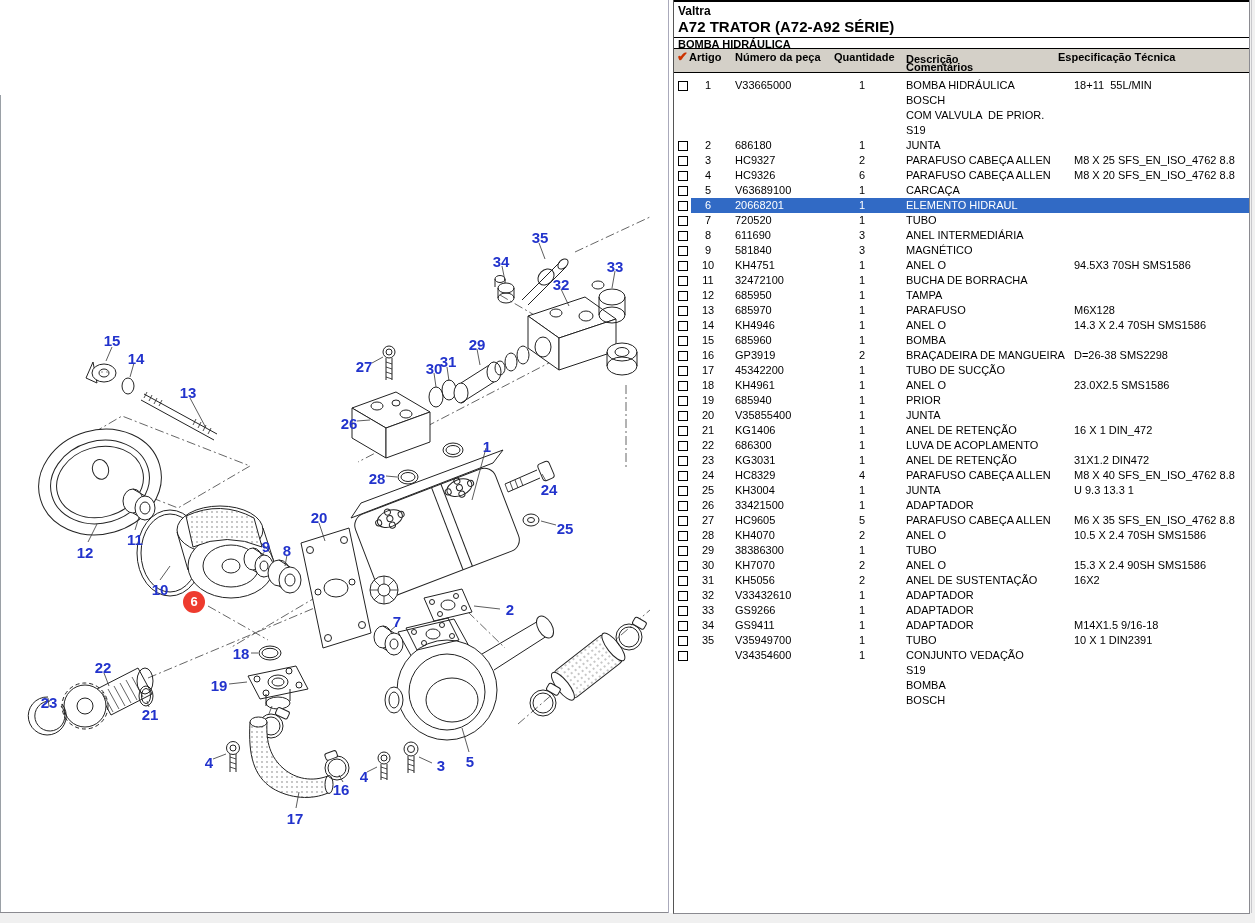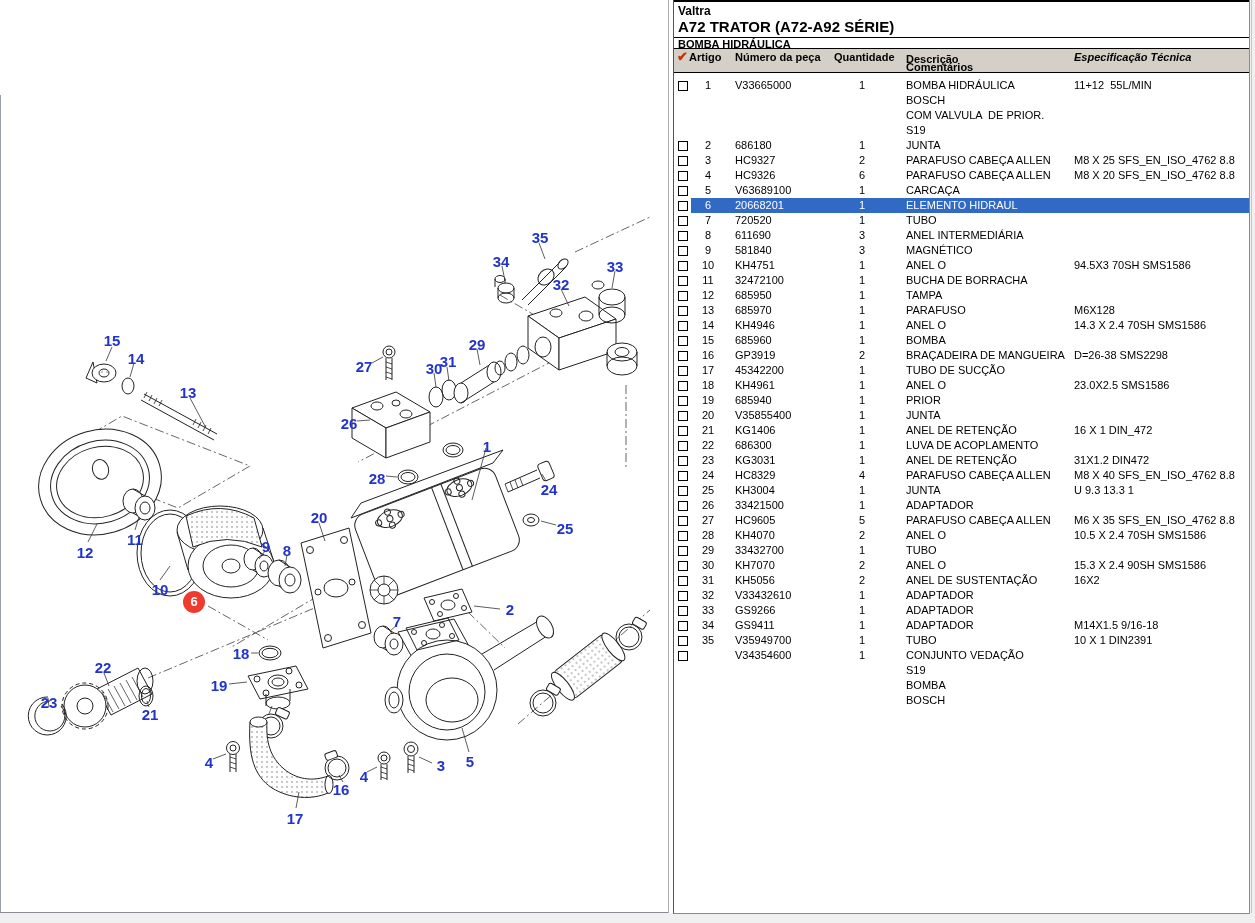--- a/index.html
+++ b/index.html
@@ -22,21 +22,21 @@
   #right-outer-line{position:absolute;left:1251px;top:0;width:1px;height:913px;background:#c8c8cc;}
   #table-pane .top-black{position:absolute;left:0;right:0;top:0;height:2px;background:#000;}
   .brand{position:absolute;left:4px;top:4px;font-size:12px;font-weight:bold;color:#000;}
   .model{position:absolute;left:4px;top:18px;font-size:15px;font-weight:bold;color:#000;}
   .hr{position:absolute;left:0;right:0;height:1px;background:#000;}
   .hr1{top:37px;} .hr2{top:48px;} .hr3{top:72px;}
   .section{position:absolute;left:4px;top:38px;font-size:11px;font-weight:bold;color:#000;}
   .thead{position:absolute;left:0;right:0;top:49px;height:23px;background:#d4d0c8;font-size:11px;font-weight:bold;}
   .thead span, .thead div{position:absolute;top:2px;line-height:12px;}
   .h-check{left:3px;top:1px;color:#cc3300;font-size:13px;}
-  .h-artigo{left:15px;} .h-part{left:61px;} .h-qty{left:160px;} .h-desc{left:232px;} .h-spec{left:400px;font-style:italic;}
+  .h-artigo{left:15px;} .h-part{left:61px;} .h-qty{left:160px;} .h-desc{left:232px;} .h-spec{left:384px;}
   .tbody{position:absolute;left:0;right:0;top:78px;font-size:11px;color:#000;}
   .trow{position:relative;}
   .trow.selected::before{content:"";position:absolute;left:17px;right:0;top:0;height:15px;background:#316ac5;}
   .trow.selected .c-artigo,.trow.selected .c-part,.trow.selected .c-qty,
   .trow.selected .c-desc > div:first-child,.trow.selected .c-spec{color:#fff;}
   .c-check{position:absolute;left:4px;top:3px;width:8px;height:8px;border:1px solid #000;background:#fff;z-index:1;cursor:pointer;}
   .c-artigo{position:absolute;left:18px;width:32px;text-align:center;line-height:15px;z-index:1;}
   .c-part{position:absolute;left:61px;line-height:15px;z-index:1;white-space:pre;}
   .c-qty{position:absolute;left:160px;width:56px;text-align:center;line-height:15px;z-index:1;}
   .c-desc{position:absolute;left:232px;line-height:15px;z-index:1;white-space:pre;}
@@ -366,21 +366,21 @@
     </div>
     <div class="hr hr3"></div>
 
     <div class="tbody">
         <div class="trow" style="height: 60px;">
           <span class="c-check"></span>
           <span class="c-artigo">1</span>
           <span class="c-part">V33665000</span>
           <span class="c-qty">1</span>
           <div class="c-desc"><div>BOMBA HIDRÁULICA</div><div>BOSCH</div><div>COM VALVULA  DE PRIOR.</div><div>S19</div></div>
-          <span class="c-spec">11+12  55L/MIN</span>
+          <span class="c-spec">18+11  55L/MIN</span>
         </div>
         <div class="trow" style="height: 15px;">
           <span class="c-check"></span>
           <span class="c-artigo">2</span>
           <span class="c-part">686180</span>
           <span class="c-qty">1</span>
           <div class="c-desc"><div>JUNTA</div></div>
           <span class="c-spec"></span>
         </div>
         <div class="trow" style="height: 15px;">
@@ -587,21 +587,21 @@
           <span class="c-check"></span>
           <span class="c-artigo">28</span>
           <span class="c-part">KH4070</span>
           <span class="c-qty">2</span>
           <div class="c-desc"><div>ANEL O</div></div>
           <span class="c-spec">10.5 X 2.4 70SH SMS1586</span>
         </div>
         <div class="trow" style="height: 15px;">
           <span class="c-check"></span>
           <span class="c-artigo">29</span>
-          <span class="c-part">33432700</span>
+          <span class="c-part">38386300</span>
           <span class="c-qty">1</span>
           <div class="c-desc"><div>TUBO</div></div>
           <span class="c-spec"></span>
         </div>
         <div class="trow" style="height: 15px;">
           <span class="c-check"></span>
           <span class="c-artigo">30</span>
           <span class="c-part">KH7070</span>
           <span class="c-qty">2</span>
           <div class="c-desc"><div>ANEL O</div></div>

